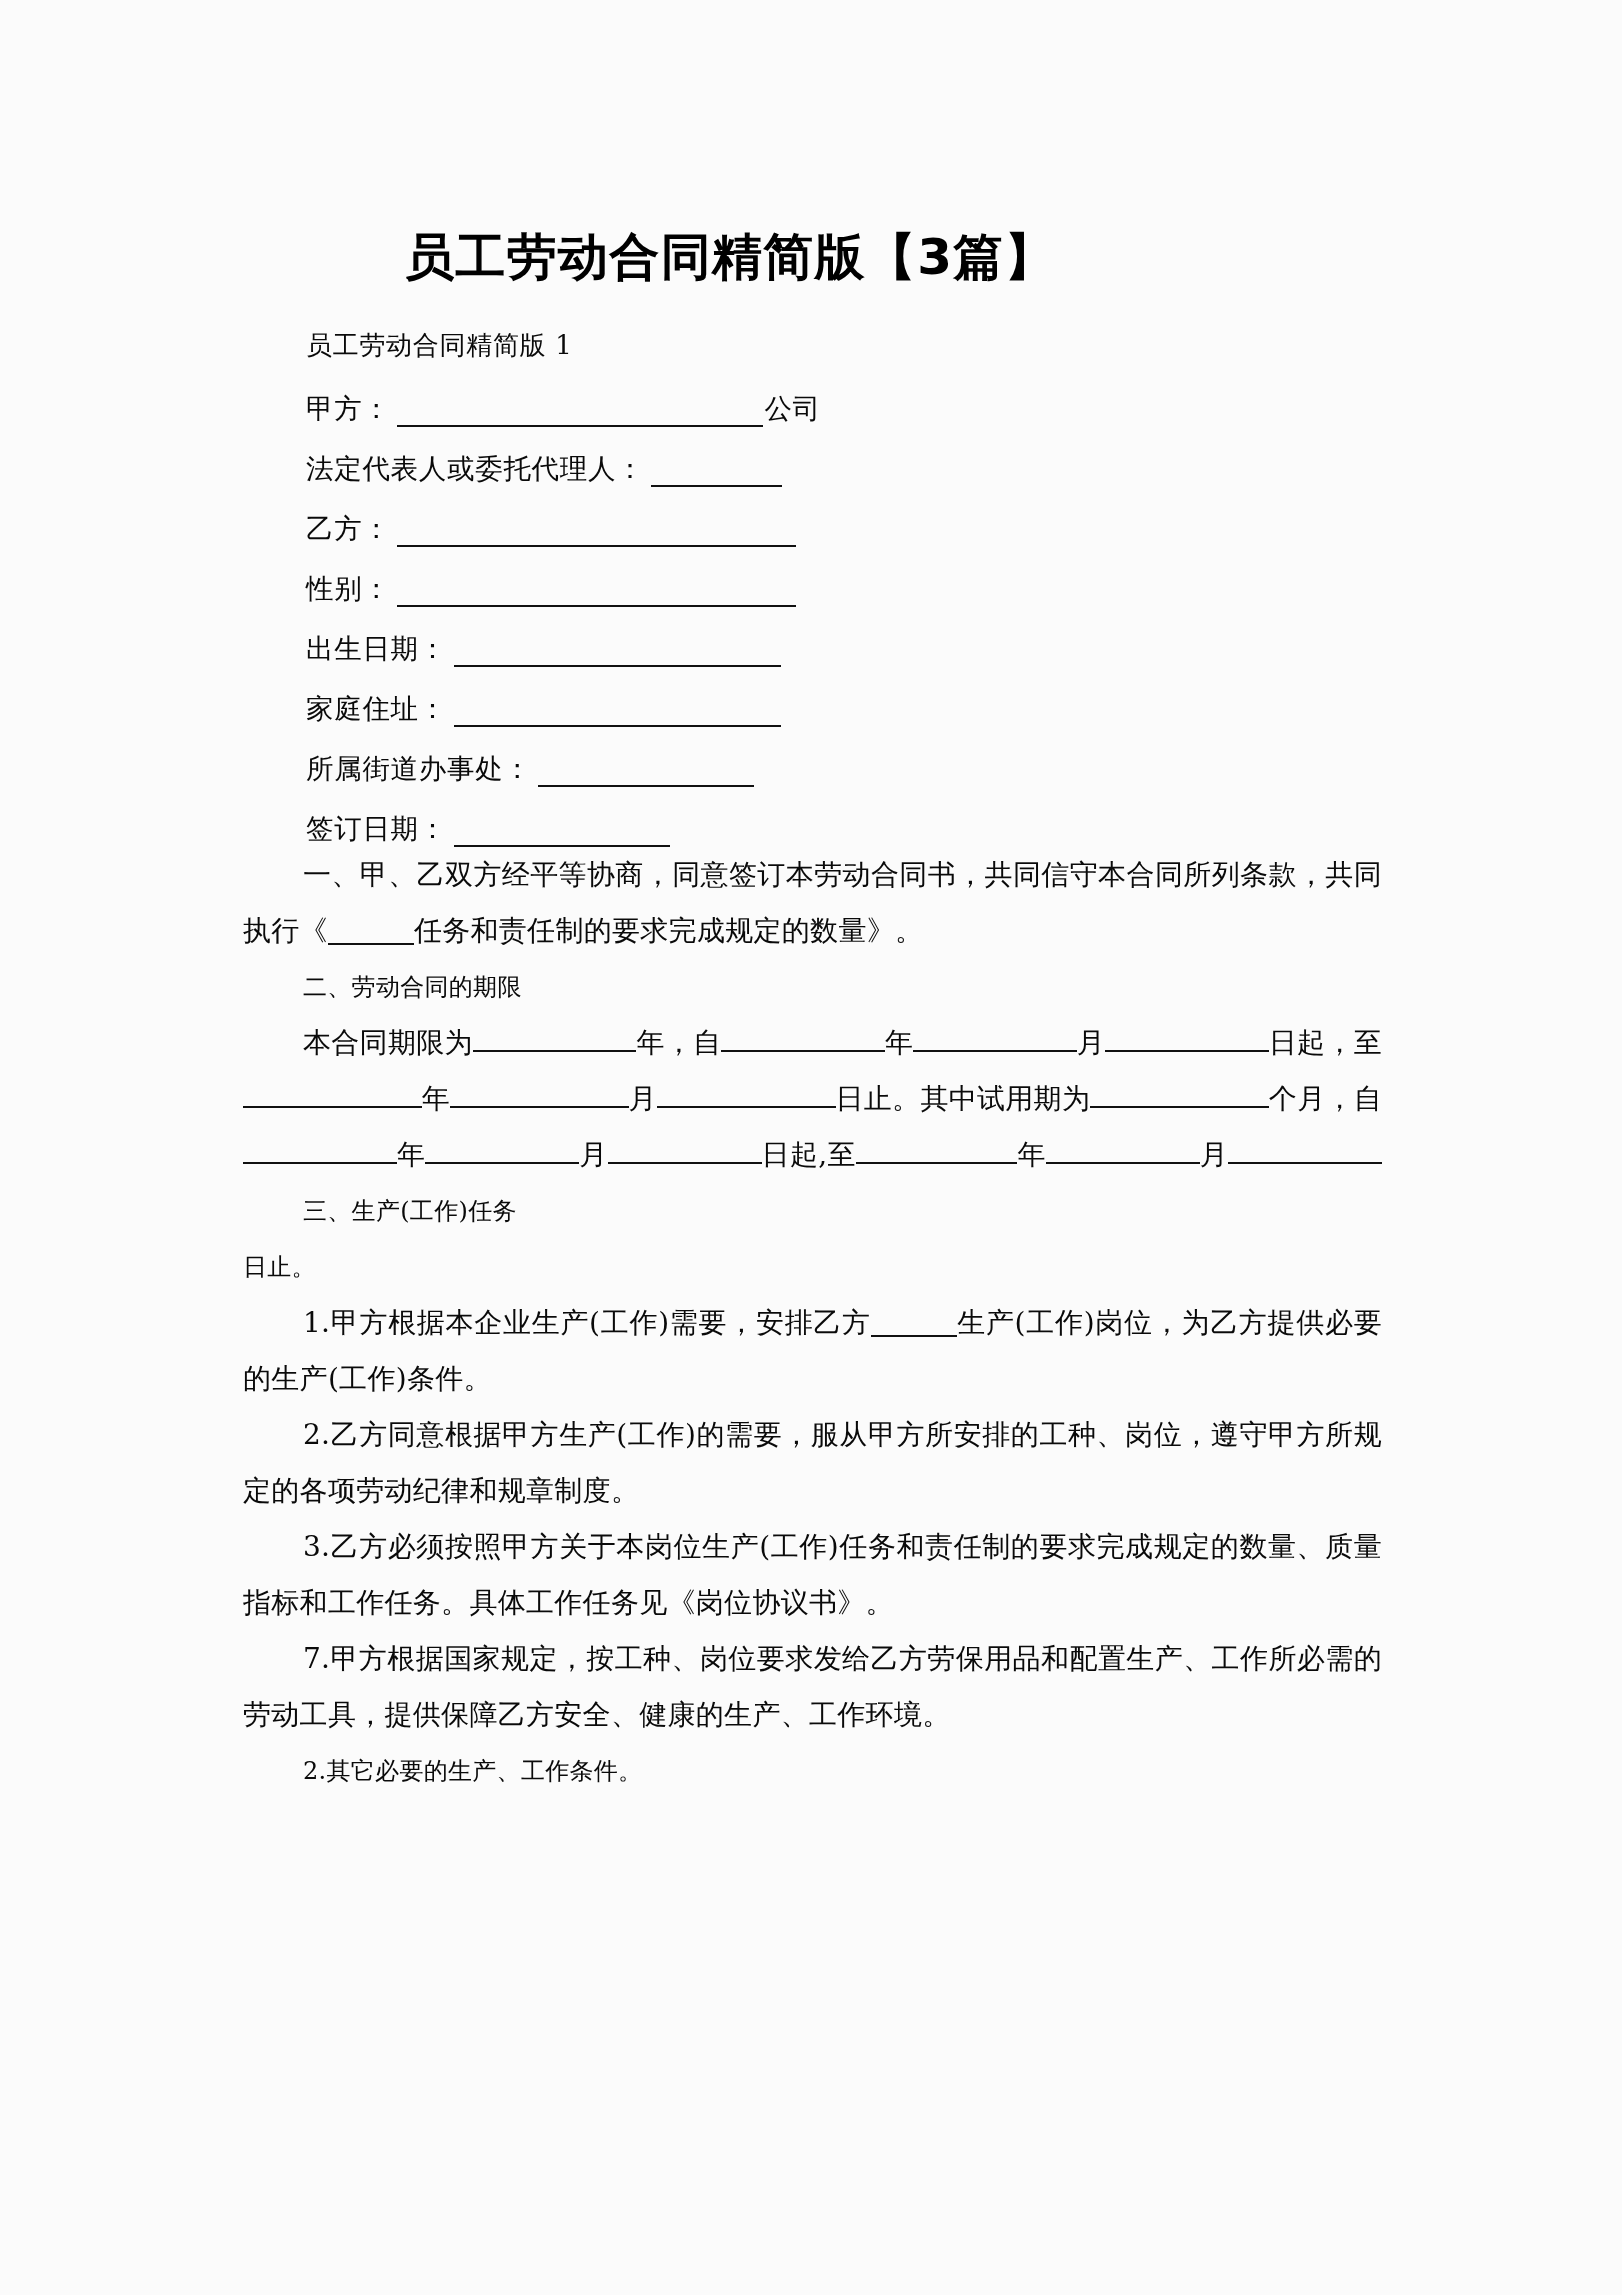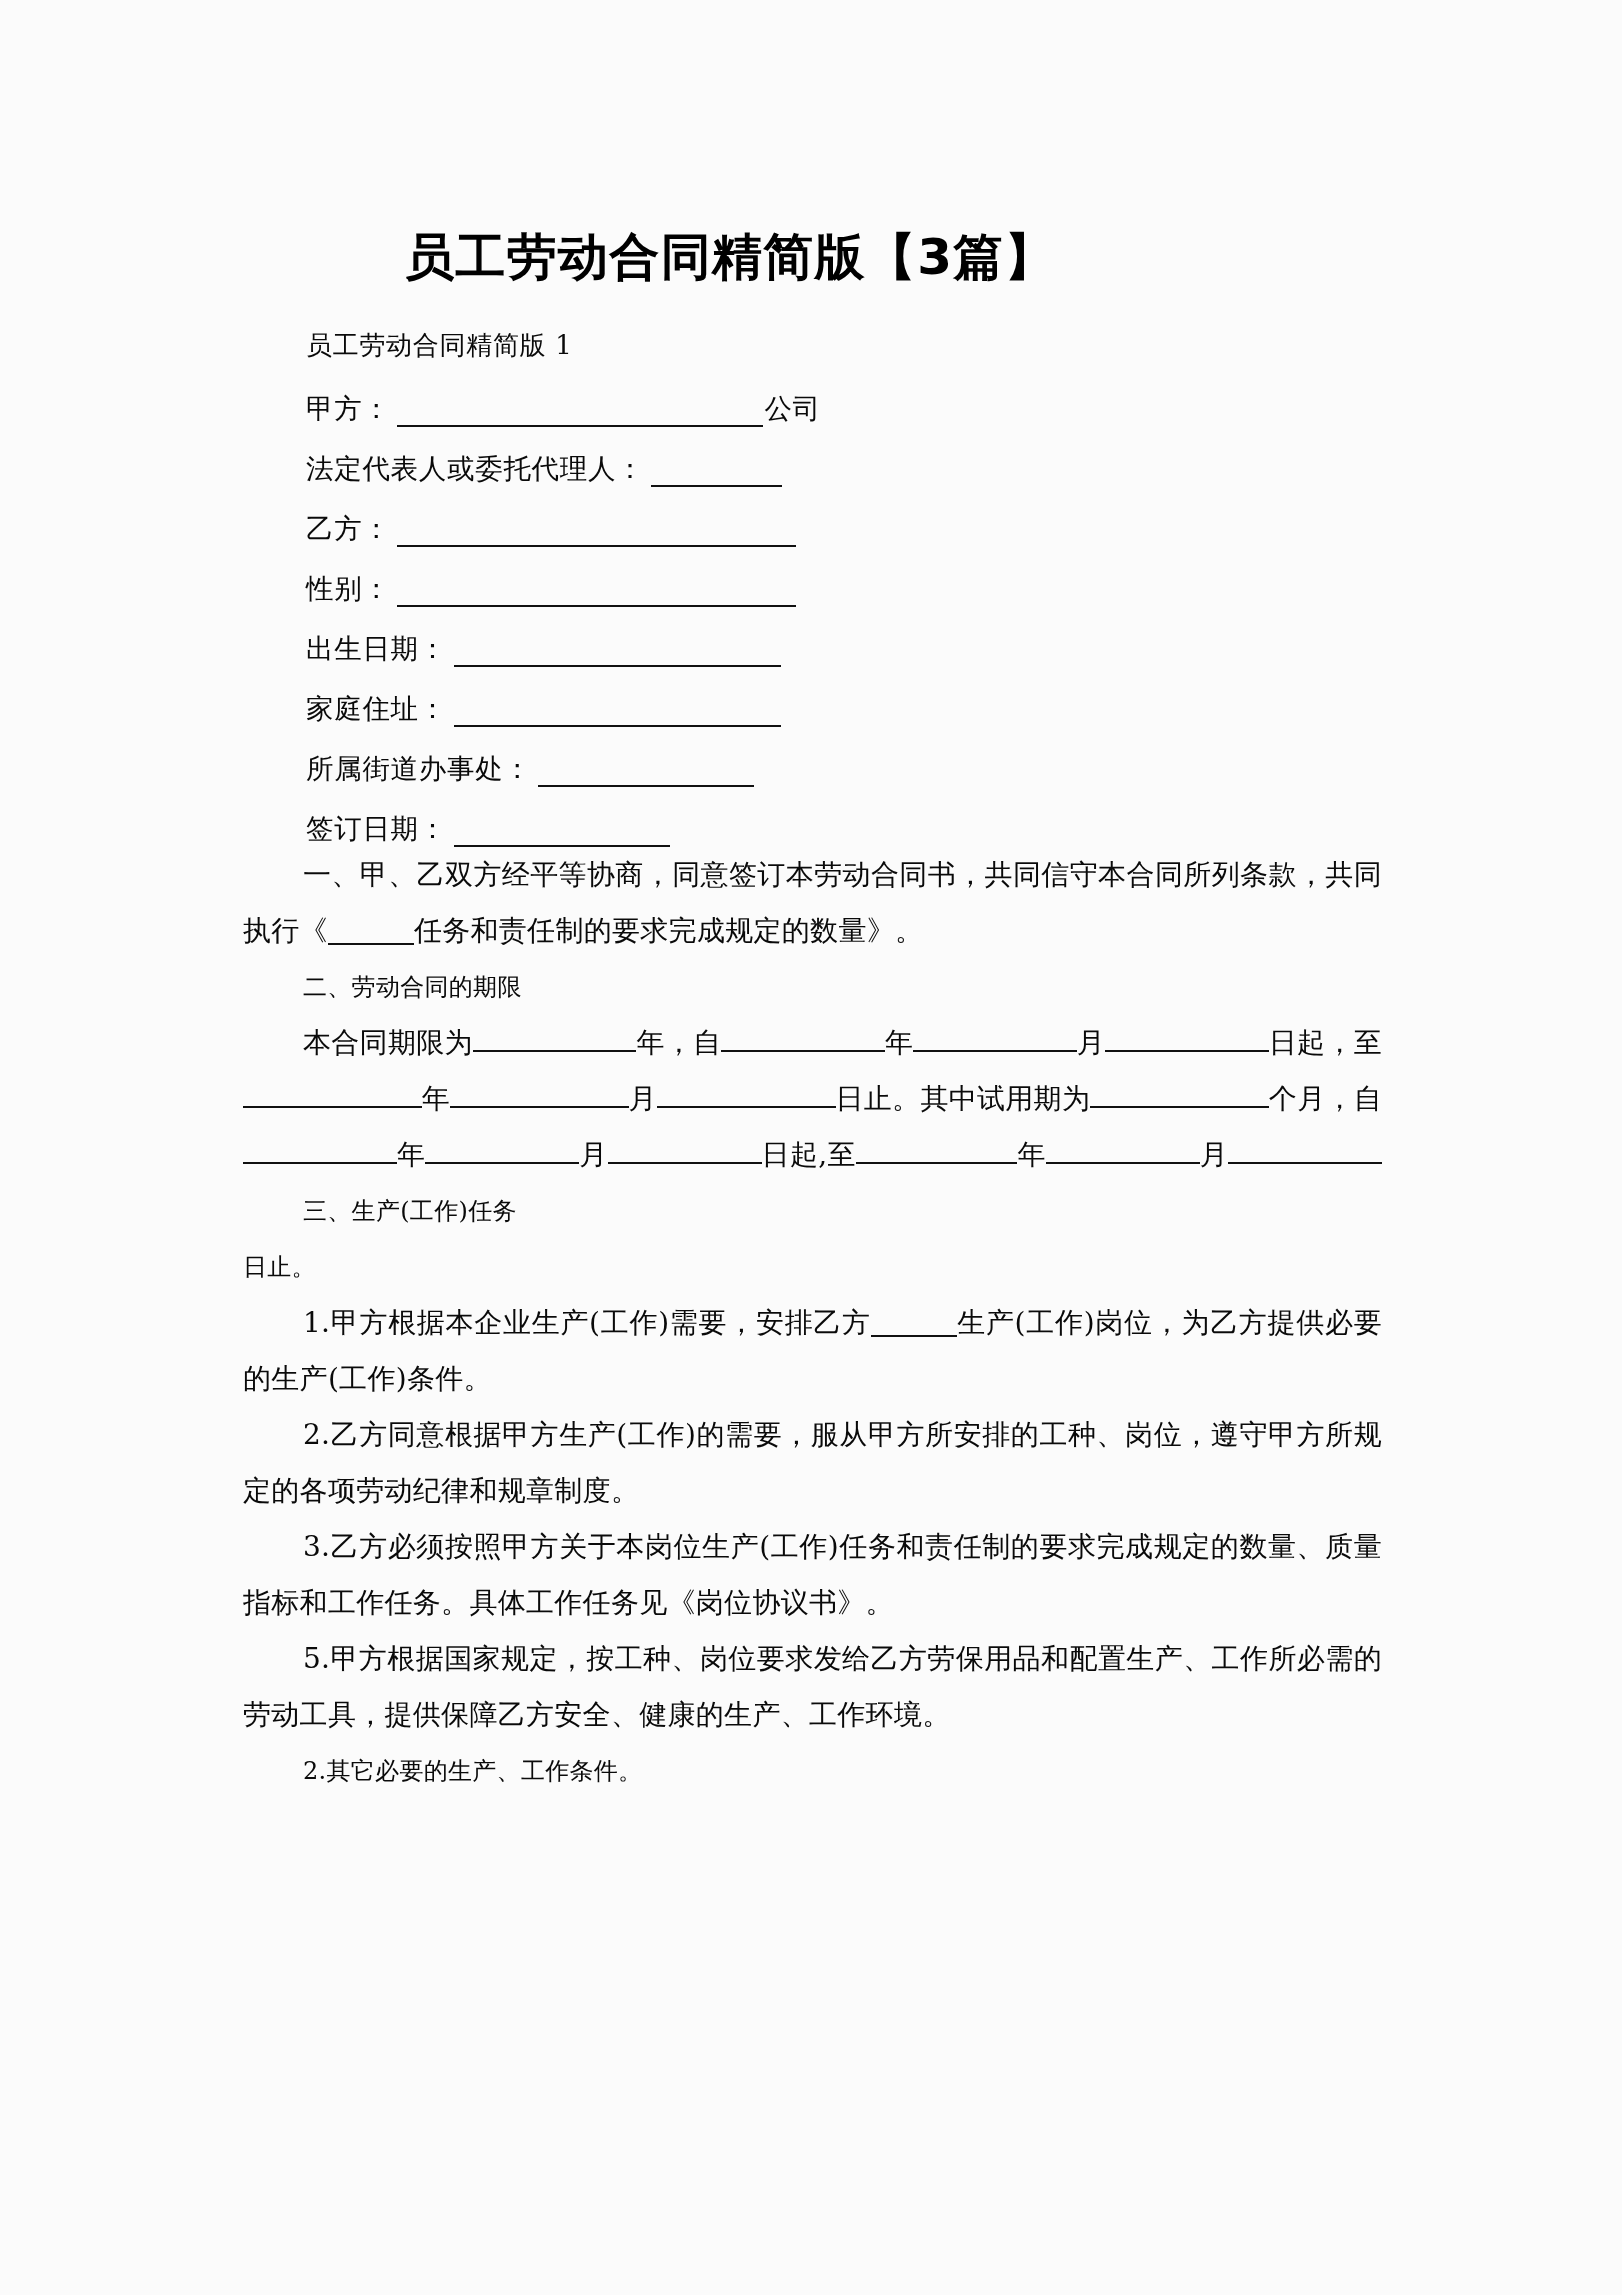--- a/index.html
+++ b/index.html
@@ -228,19 +228,19 @@
 
     <p class="heading-line" style="text-indent:0">日止。</p>
 
     <p class="para"><span>1.甲方根据本企业生产(工作)需要，安排乙方</span><span class="ib ib-m"></span><span>生产(工作)岗位，为乙方提供必要的生产(工作)条件。</span></p>
 
     <p class="para">2.乙方同意根据甲方生产(工作)的需要，服从甲方所安排的工种、岗位，遵守甲方所规定的各项劳动纪律和规章制度。</p>
 
     <p class="para">3.乙方必须按照甲方关于本岗位生产(工作)任务和责任制的要求完成规定的数量、质量指标和工作任务。具体工作任务见《岗位协议书》。</p>
 
 
-    <p class="para">5.甲方根据国家规定，按工种、岗位要求发给乙方劳保用品和配置生产、工作所必需的劳动工具，提供保障乙方安全、健康的生产、工作环境。</p>
+    <p class="para">7.甲方根据国家规定，按工种、岗位要求发给乙方劳保用品和配置生产、工作所必需的劳动工具，提供保障乙方安全、健康的生产、工作环境。</p>
 
     <p class="heading-line">2.其它必要的生产、工作条件。</p>
 
   </div>
 </div>
 
 
 </body></html>

